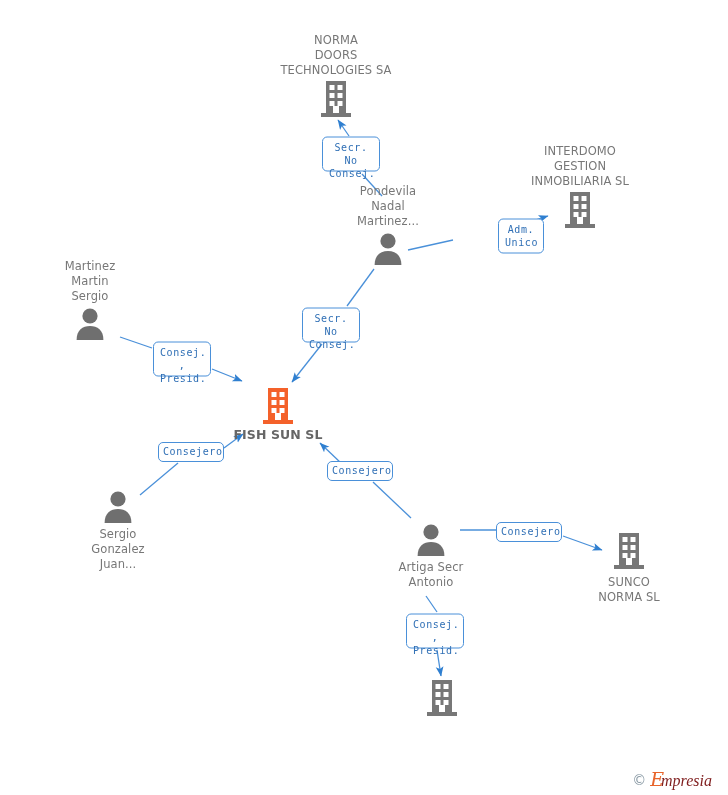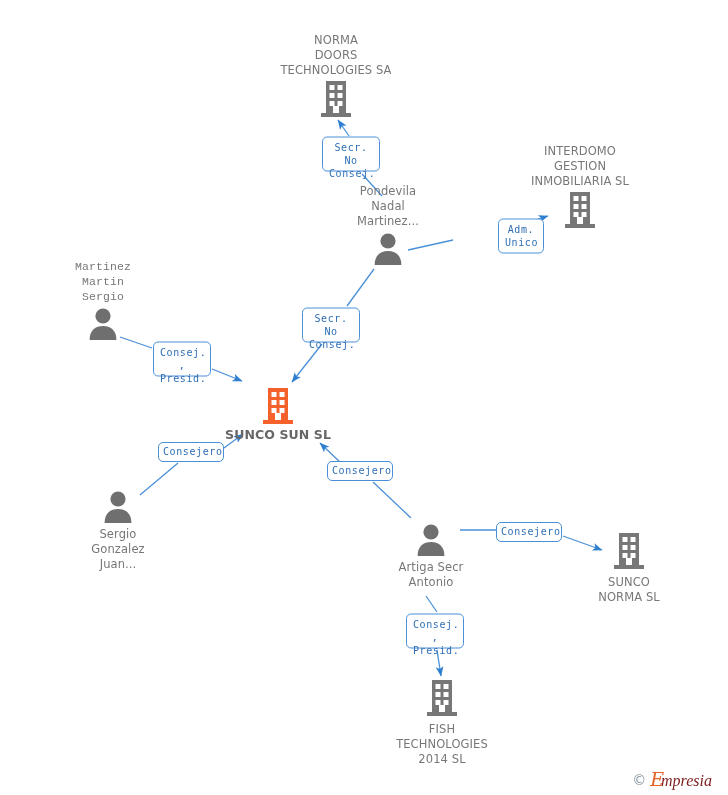--- a/index.html
+++ b/index.html
@@ -169,21 +169,21 @@
 Nadal
 Martinez...</div>
     <span class="icon-wrap">
       <svg width="32" height="34" viewBox="0 0 32 34" style="margin-top:3px;">
         <circle cx="16" cy="9" r="7.6" fill="#6f6f6f"></circle>
         <path d="M2.6,33 C2.6,23 8.6,19 16,19 C23.4,19 29.4,23 29.4,33 Z" fill="#6f6f6f"></path>
       </svg>
     </span>
   </div>
 
-  <div class="node" style="left:103px; top:259px; width:150px;font-family:Liberation Mono, monospace;">
+  <div class="node" style="left:90px; top:259px; width:150px;">
     <div class="node-label">Martinez
 Martin
 Sergio</div>
     <span class="icon-wrap">
       <svg width="32" height="34" viewBox="0 0 32 34" style="margin-top:3px;">
         <circle cx="16" cy="9" r="7.6" fill="#6f6f6f"></circle>
         <path d="M2.6,33 C2.6,23 8.6,19 16,19 C23.4,19 29.4,23 29.4,33 Z" fill="#6f6f6f"></path>
       </svg>
     </span>
   </div>
@@ -195,21 +195,21 @@
         <rect x="2" y="33" width="30" height="4" fill="#f4612a"></rect>
         <rect x="10.5" y="5" width="5" height="5" fill="#ffffff"></rect>
         <rect x="18.5" y="5" width="5" height="5" fill="#ffffff"></rect>
         <rect x="10.5" y="13" width="5" height="5" fill="#ffffff"></rect>
         <rect x="18.5" y="13" width="5" height="5" fill="#ffffff"></rect>
         <rect x="10.5" y="21" width="5" height="5" fill="#ffffff"></rect>
         <rect x="18.5" y="21" width="5" height="5" fill="#ffffff"></rect>
         <rect x="14" y="26" width="6" height="7" fill="#ffffff"></rect>
       </svg>
     </span>
-    <div class="node-label center-label">SUNCO SUN SL</div>
+    <div class="node-label center-label">FISH SUN SL</div>
   </div>
 
   <div class="node" style="left:118px; top:490px; width:150px;">
     <span class="icon-wrap">
       <svg width="32" height="34" viewBox="0 0 32 34">
         <circle cx="16" cy="9" r="7.6" fill="#6f6f6f"></circle>
         <path d="M2.6,33 C2.6,23 8.6,19 16,19 C23.4,19 29.4,23 29.4,33 Z" fill="#6f6f6f"></path>
       </svg>
     </span>
     <div class="node-label" style="margin-top:3px;">Sergio
@@ -253,23 +253,20 @@
         <rect x="2" y="33" width="30" height="4" fill="#777777"></rect>
         <rect x="10.5" y="5" width="5" height="5" fill="#ffffff"></rect>
         <rect x="18.5" y="5" width="5" height="5" fill="#ffffff"></rect>
         <rect x="10.5" y="13" width="5" height="5" fill="#ffffff"></rect>
         <rect x="18.5" y="13" width="5" height="5" fill="#ffffff"></rect>
         <rect x="10.5" y="21" width="5" height="5" fill="#ffffff"></rect>
         <rect x="18.5" y="21" width="5" height="5" fill="#ffffff"></rect>
         <rect x="14" y="26" width="6" height="7" fill="#ffffff"></rect>
       </svg>
     </span>
-    <div class="node-label" style="margin-top:3px;">FISH
-TECHNOLOGIES
-2014  SL</div>
   </div>
 
   <div class="rel-box" style="left:351px; top:154px; width:58px; height:35px;">Secr.  No
 Consej.</div>
 
   <div class="rel-box" style="left:477px; top:236px; width:46px; height:35px;margin-left:44px;">Adm.
 Unico</div>
 
   <div class="rel-box" style="left:331px; top:325px; width:58px; height:35px;">Secr.  No
 Consej.</div>

